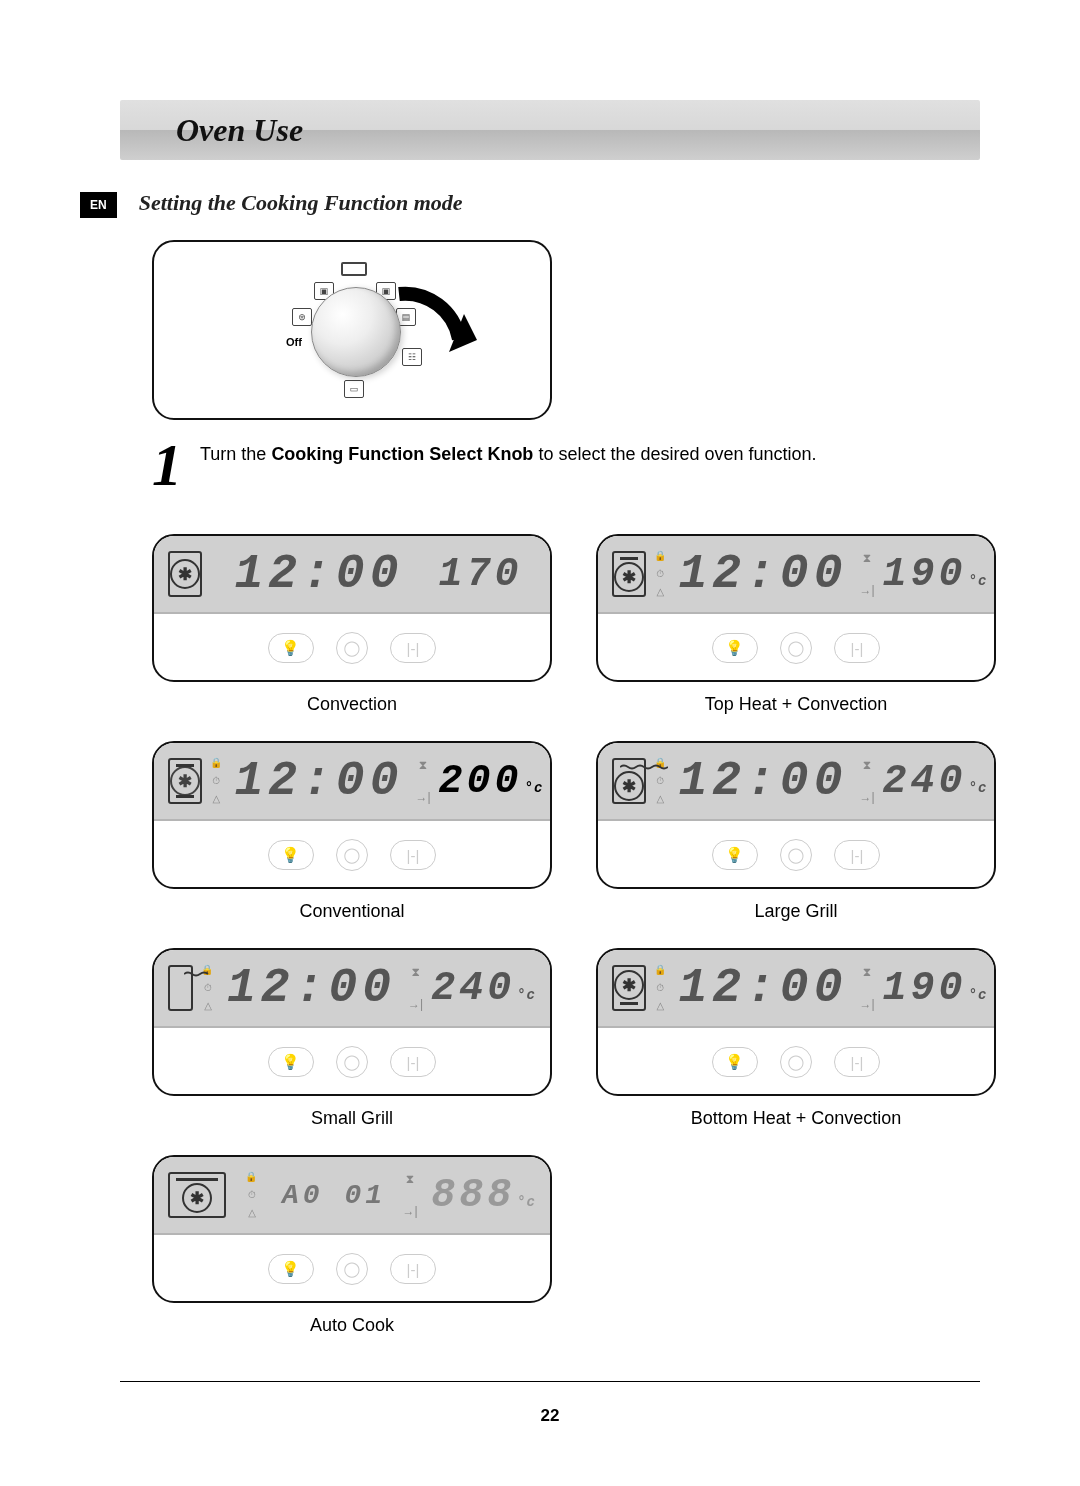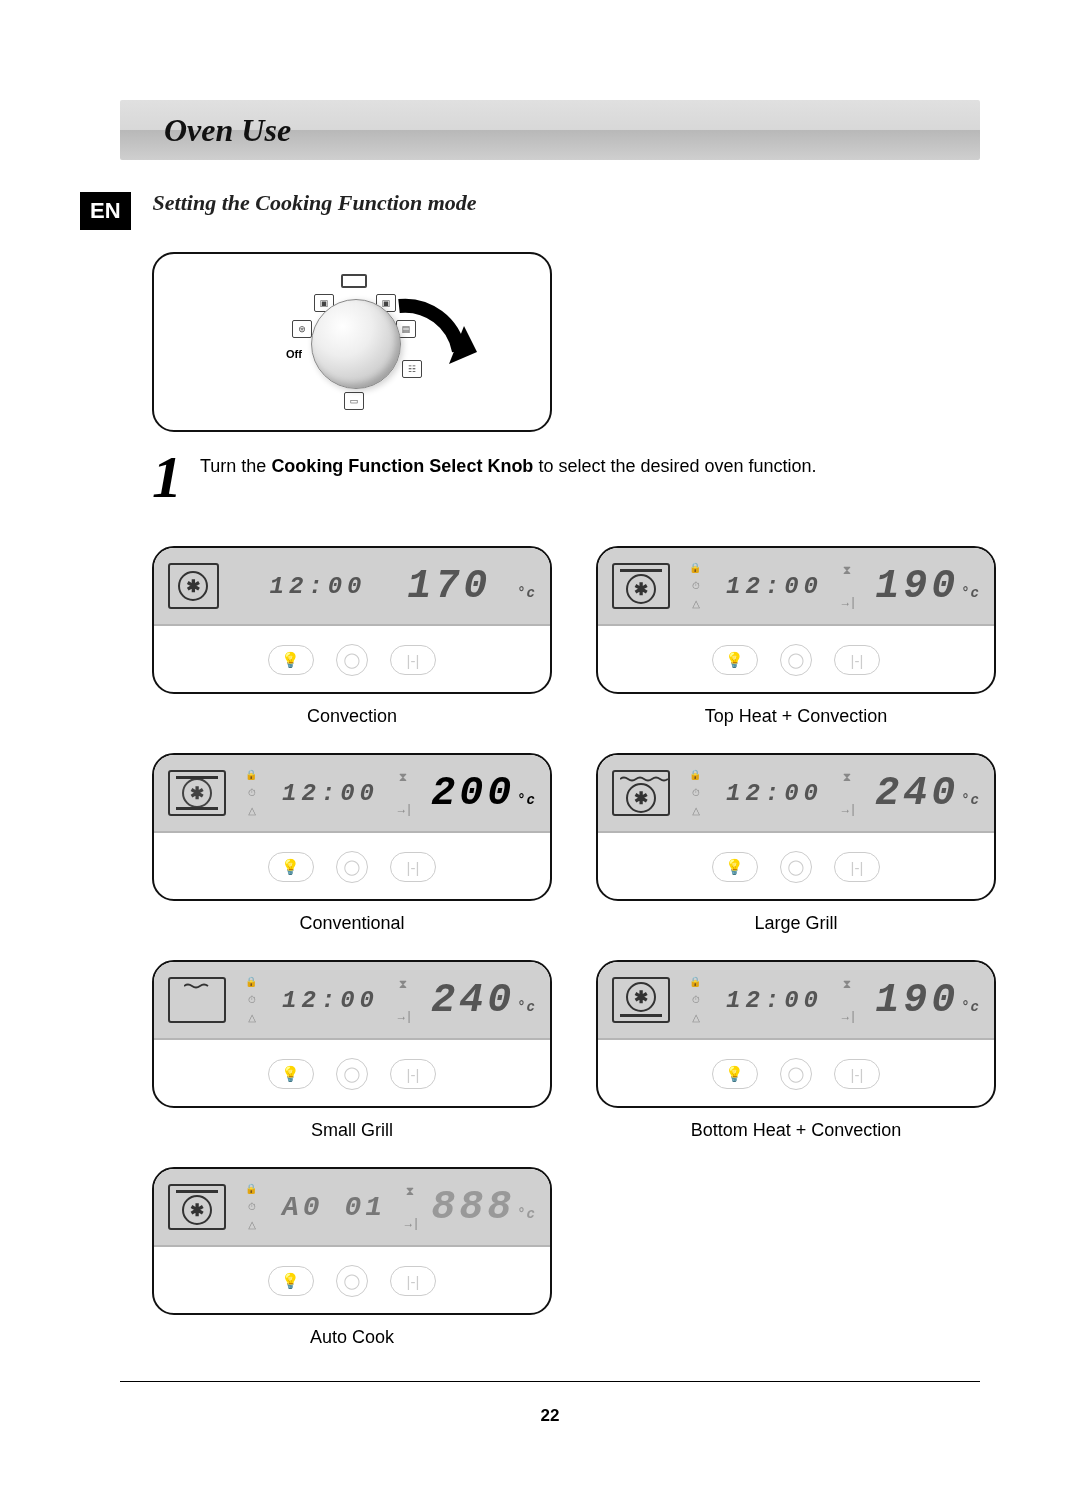--- a/index.html
+++ b/index.html
@@ -11,40 +11,40 @@
     color: #000;
     position: relative;
     padding: 100px 100px 0 80px;
   }
   .title-bar {
     height: 60px;
     display: flex;
     align-items: center;
     background: linear-gradient(to bottom, #e0e0e0 0%, #d8d8d8 50%, #b8b8b8 50%, #cfcfcf 100%);
     border-radius: 2px;
-    padding-left: 44px;
+    padding-left: 56px;
     margin-left: 40px;
   }
   .title-bar h1 {
     font-family: Georgia, 'Times New Roman', serif;
     font-style: italic;
     font-weight: bold;
     font-size: 32px;
     color: #111;
   }
   .section-row {
     display: flex;
     align-items: flex-start;
     margin-top: 30px;
   }
   .lang-badge {
     background: #000;
     color: #fff;
     font-weight: bold;
-    font-size: 22px;
+    font-size: 12px;
     padding: 6px 10px;
     margin-top: 2px;
   }
   .subheading {
     font-family: Georgia, 'Times New Roman', serif;
     font-style: italic;
     font-weight: bold;
     font-size: 22px;
     color: #222;
     margin-left: 22px;
@@ -161,21 +161,21 @@
     display: flex; flex-direction: column; justify-content: space-between;
     align-items: center;
   }
   .mini-status span {
     font-size: 10px; color: #888; line-height: 1;
   }
   .seg-time {
     font-family: 'Courier New', monospace;
     font-weight: bold;
     letter-spacing: 5px;
-    font-size: 24px;
+    font-size: 48px;
     color: #555;
     flex: 0 0 auto;
     text-align: center;
     margin: 0 4px;
     font-style: italic;
   }
   .seg-auto {
     font-family: 'Courier New', monospace;
     font-weight: bold;
     letter-spacing: 4px;

